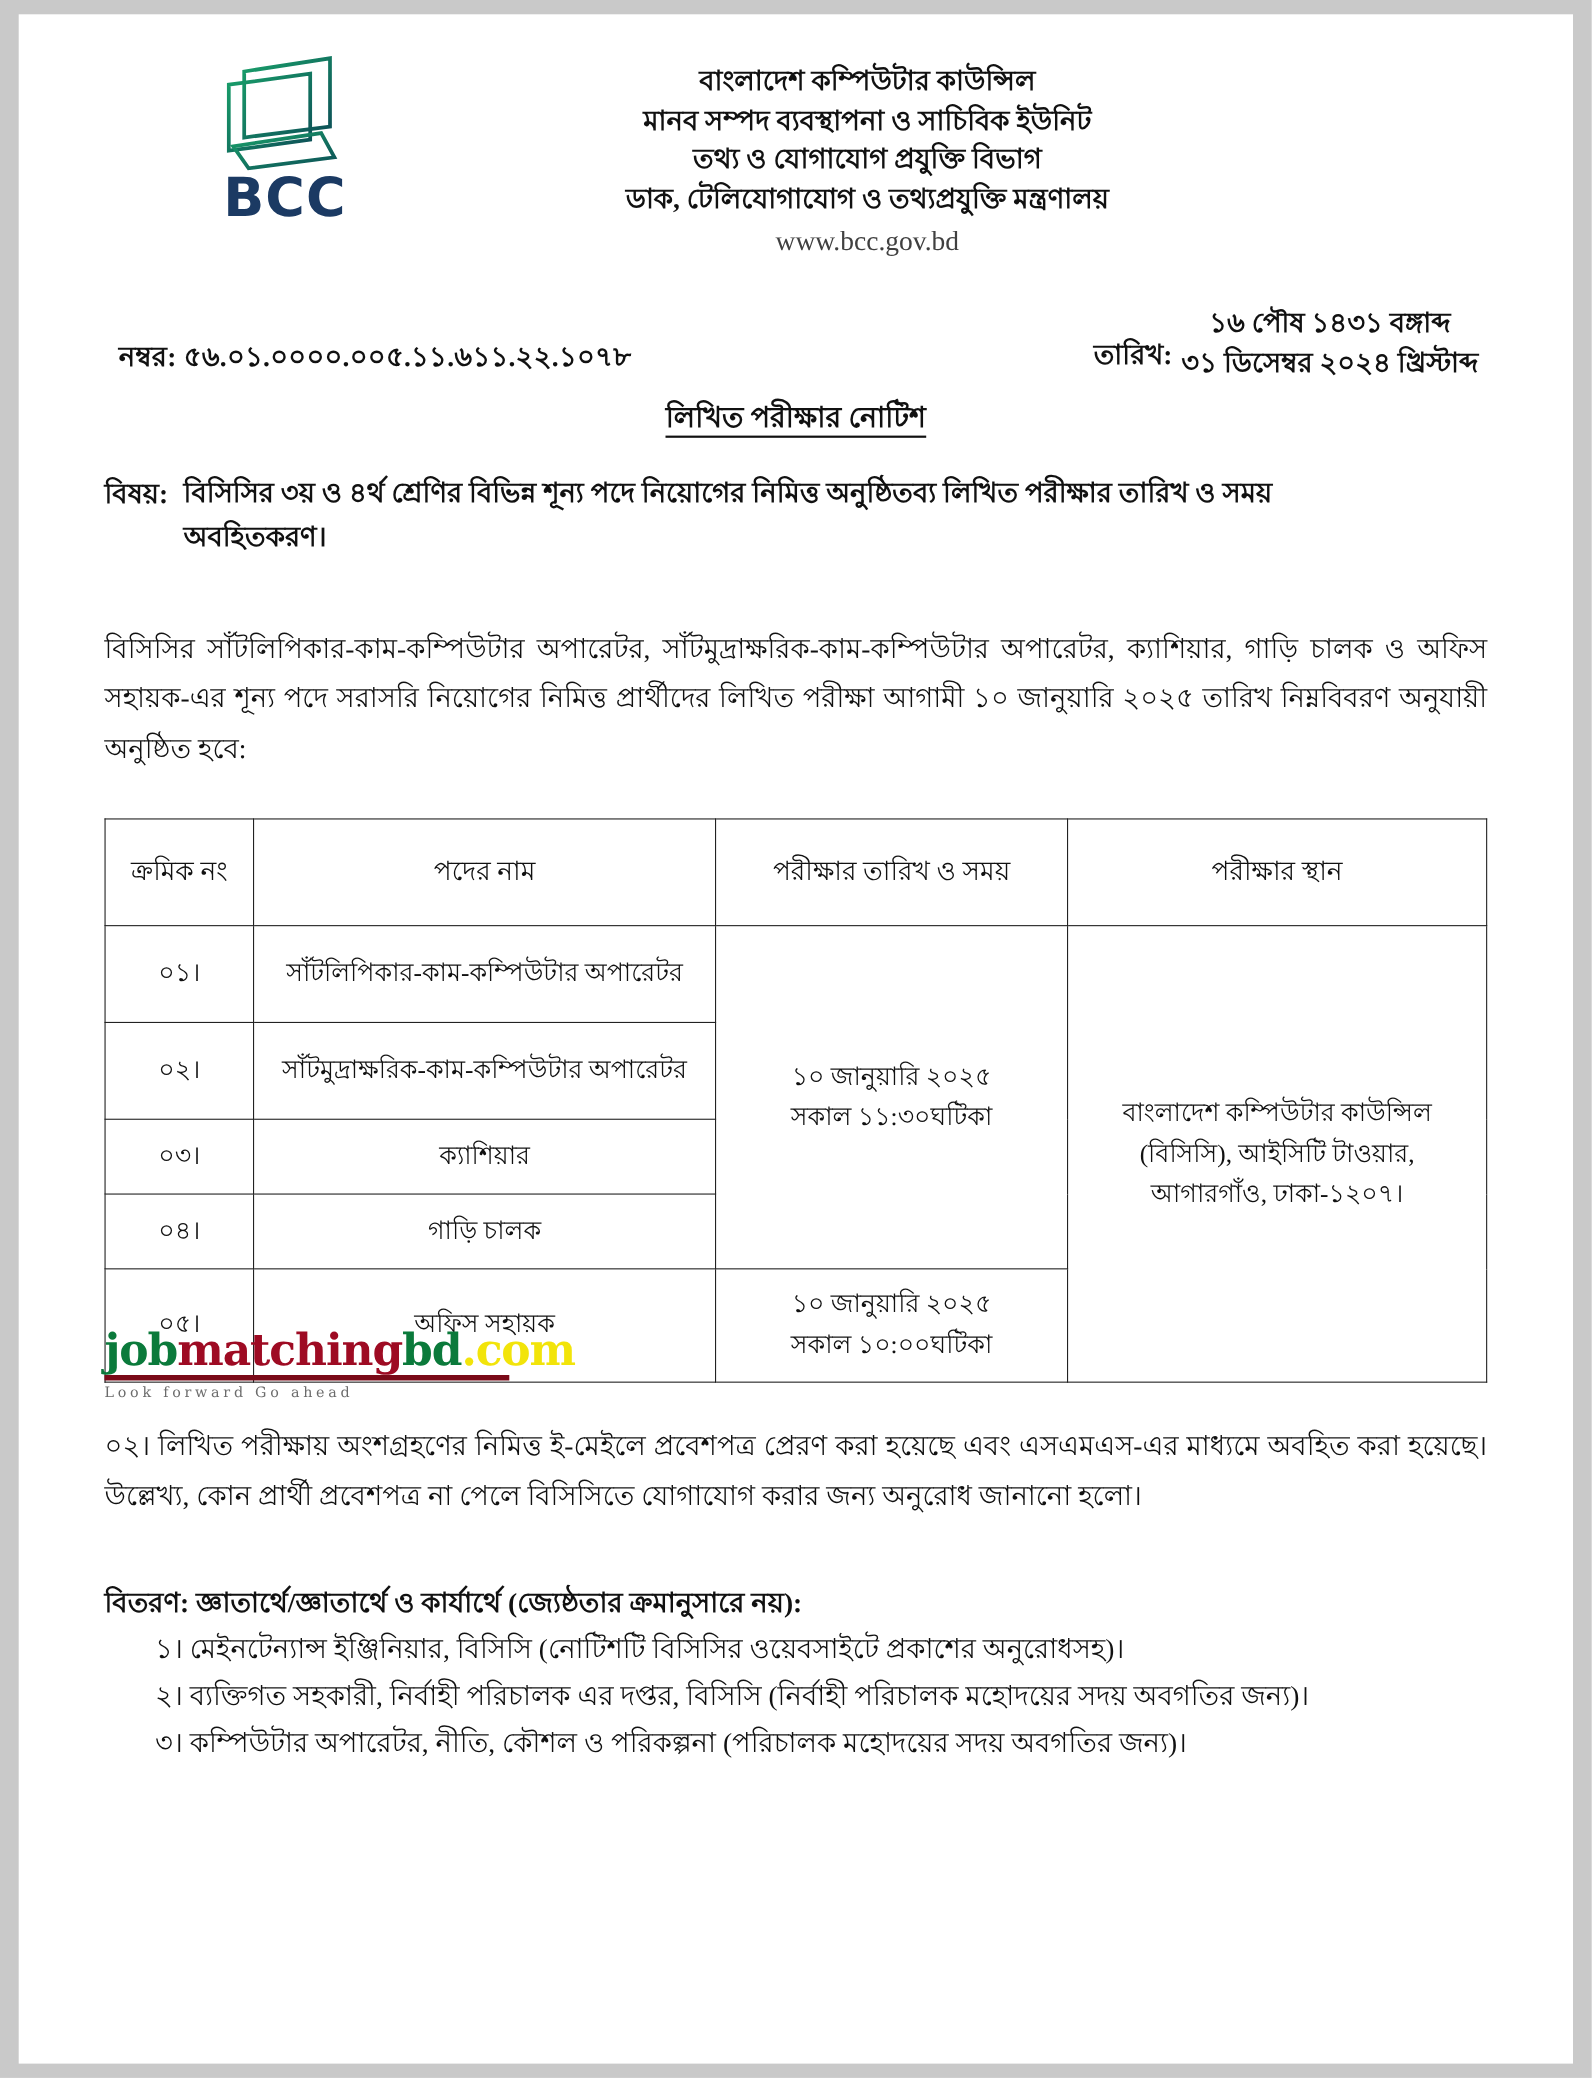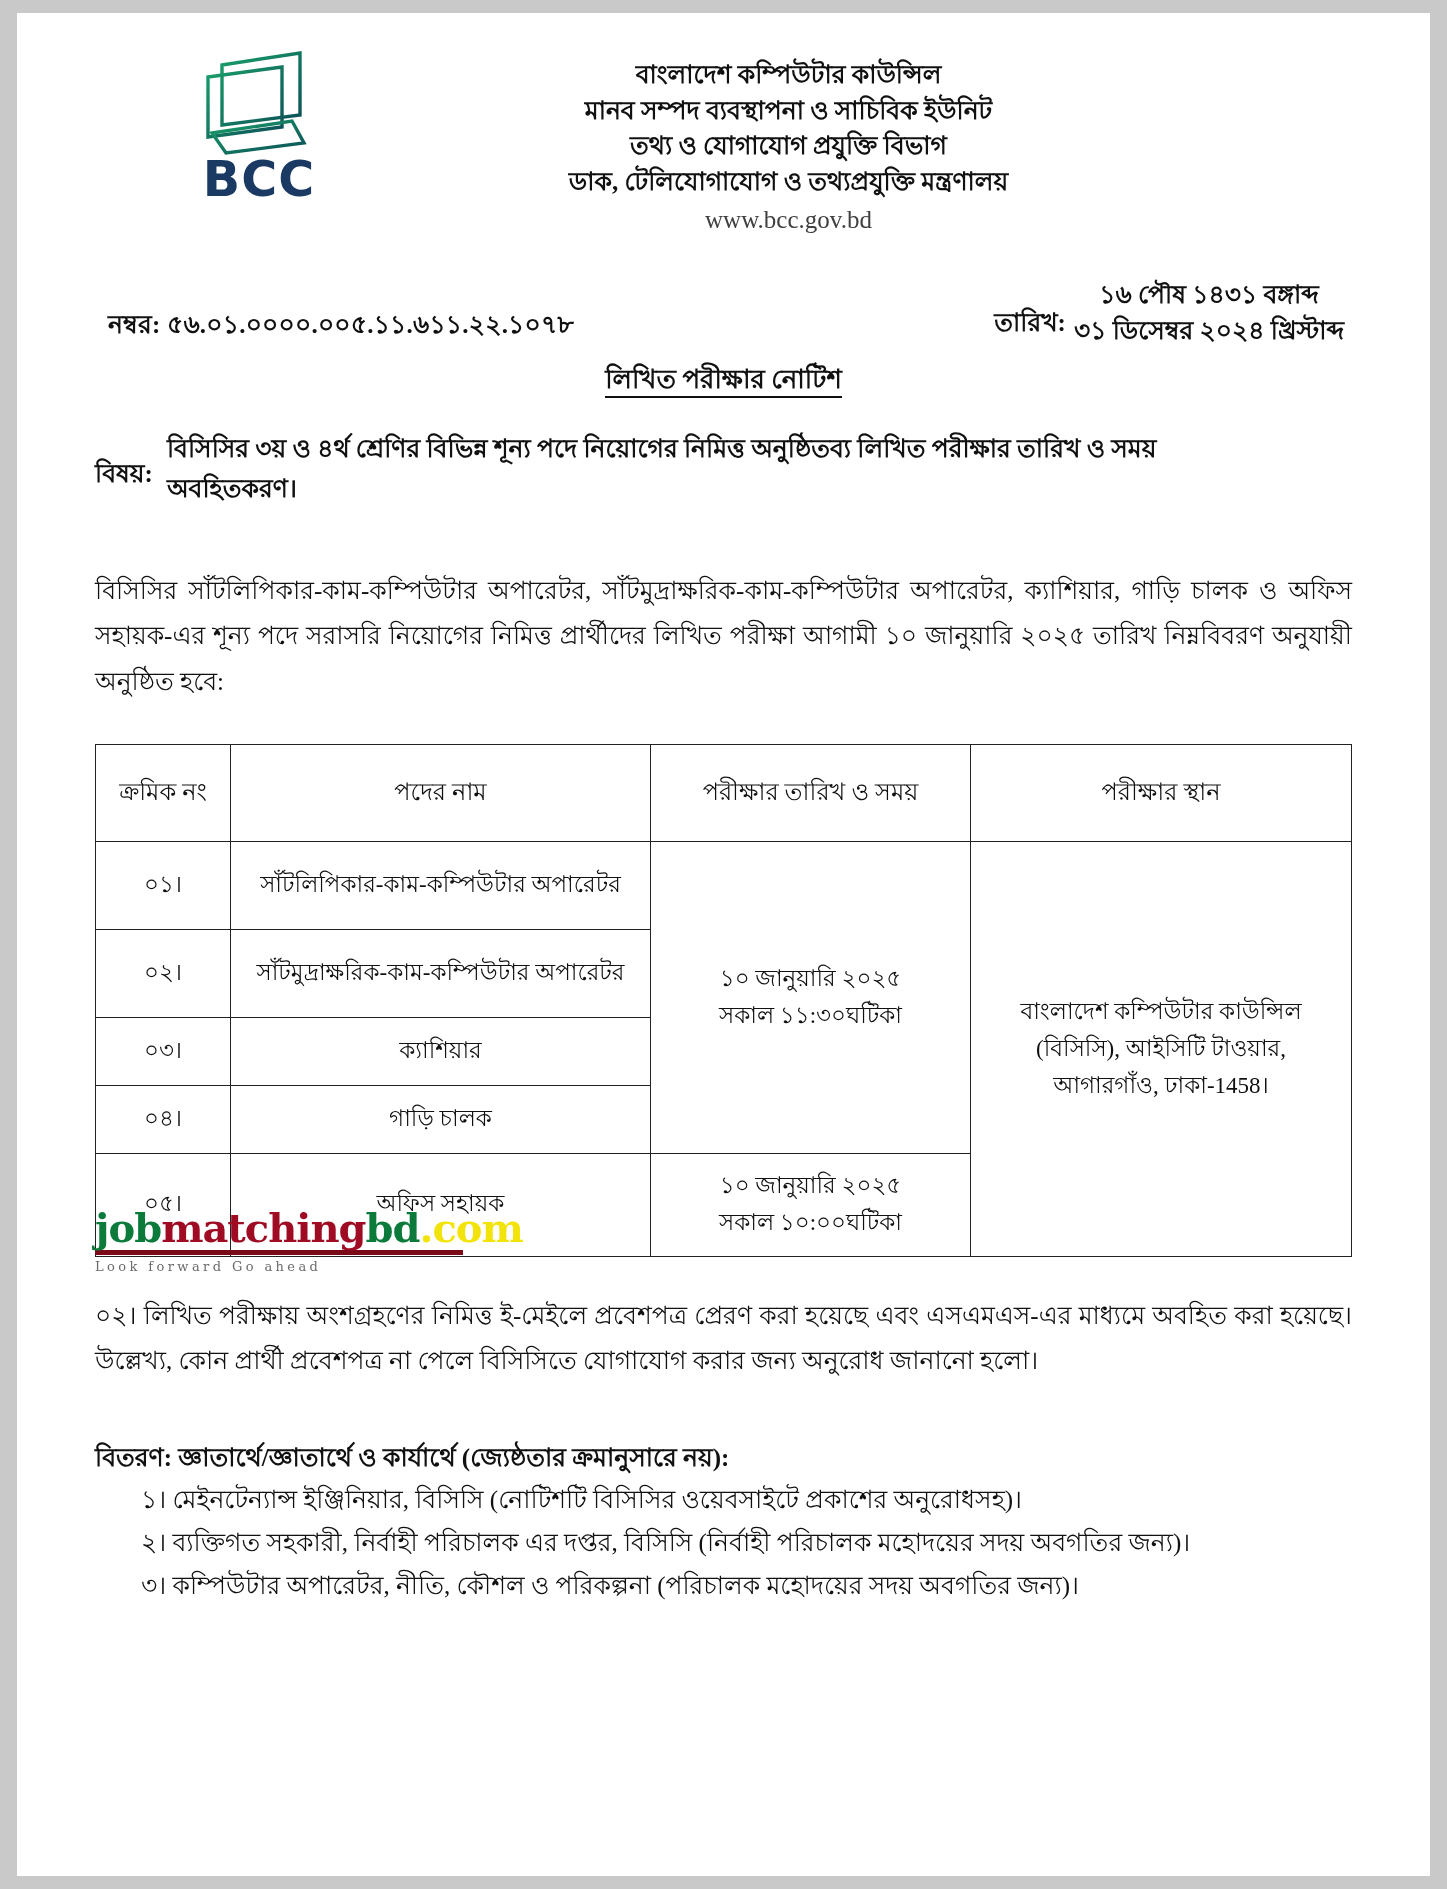--- a/index.html
+++ b/index.html
@@ -111,21 +111,21 @@
     border-bottom:2px solid #111;
     padding-bottom:2px;
   }
   .subject{
     margin-top:26px;
     display:flex;
     align-items:flex-start;
   }
   .subject-label{
     font-size:25px;font-weight:bold;color:#111;
-    flex:0 0 auto;padding-right:14px;margin-top:25px;
+    flex:0 0 auto;padding-right:14px;
   }
   .subject-text{
     font-size:25px;font-weight:bold;color:#111;
     line-height:1.62;
     text-align:justify;
     flex:1 1 auto;
   }
   .subject-text .l2{display:block;}
 
   
@@ -347,21 +347,21 @@
       <tr style="height:88px;">
         <td class="sl">০১।</td>
         <td class="post">সাঁটলিপিকার-কাম-কম্পিউটার অপারেটর</td>
         <td class="whenwhere" rowspan="4">
           <div>১০ জানুয়ারি ২০২৫</div>
           <div>সকাল ১১:৩০ঘটিকা</div>
         </td>
         <td class="venue" rowspan="5">
           <div>বাংলাদেশ কম্পিউটার কাউন্সিল</div>
           <div>(বিসিসি), আইসিটি টাওয়ার,</div>
-          <div>আগারগাঁও, ঢাকা-1458।</div>
+          <div>আগারগাঁও, ঢাকা-১২০৭।</div>
         </td>
       </tr>
       <tr style="height:88px;">
         <td class="sl">০২।</td>
         <td class="post">সাঁটমুদ্রাক্ষরিক-কাম-কম্পিউটার অপারেটর</td>
       </tr>
       <tr style="height:60px;">
         <td class="sl">০৩।</td>
         <td class="post">ক্যাশিয়ার</td>
       </tr>

